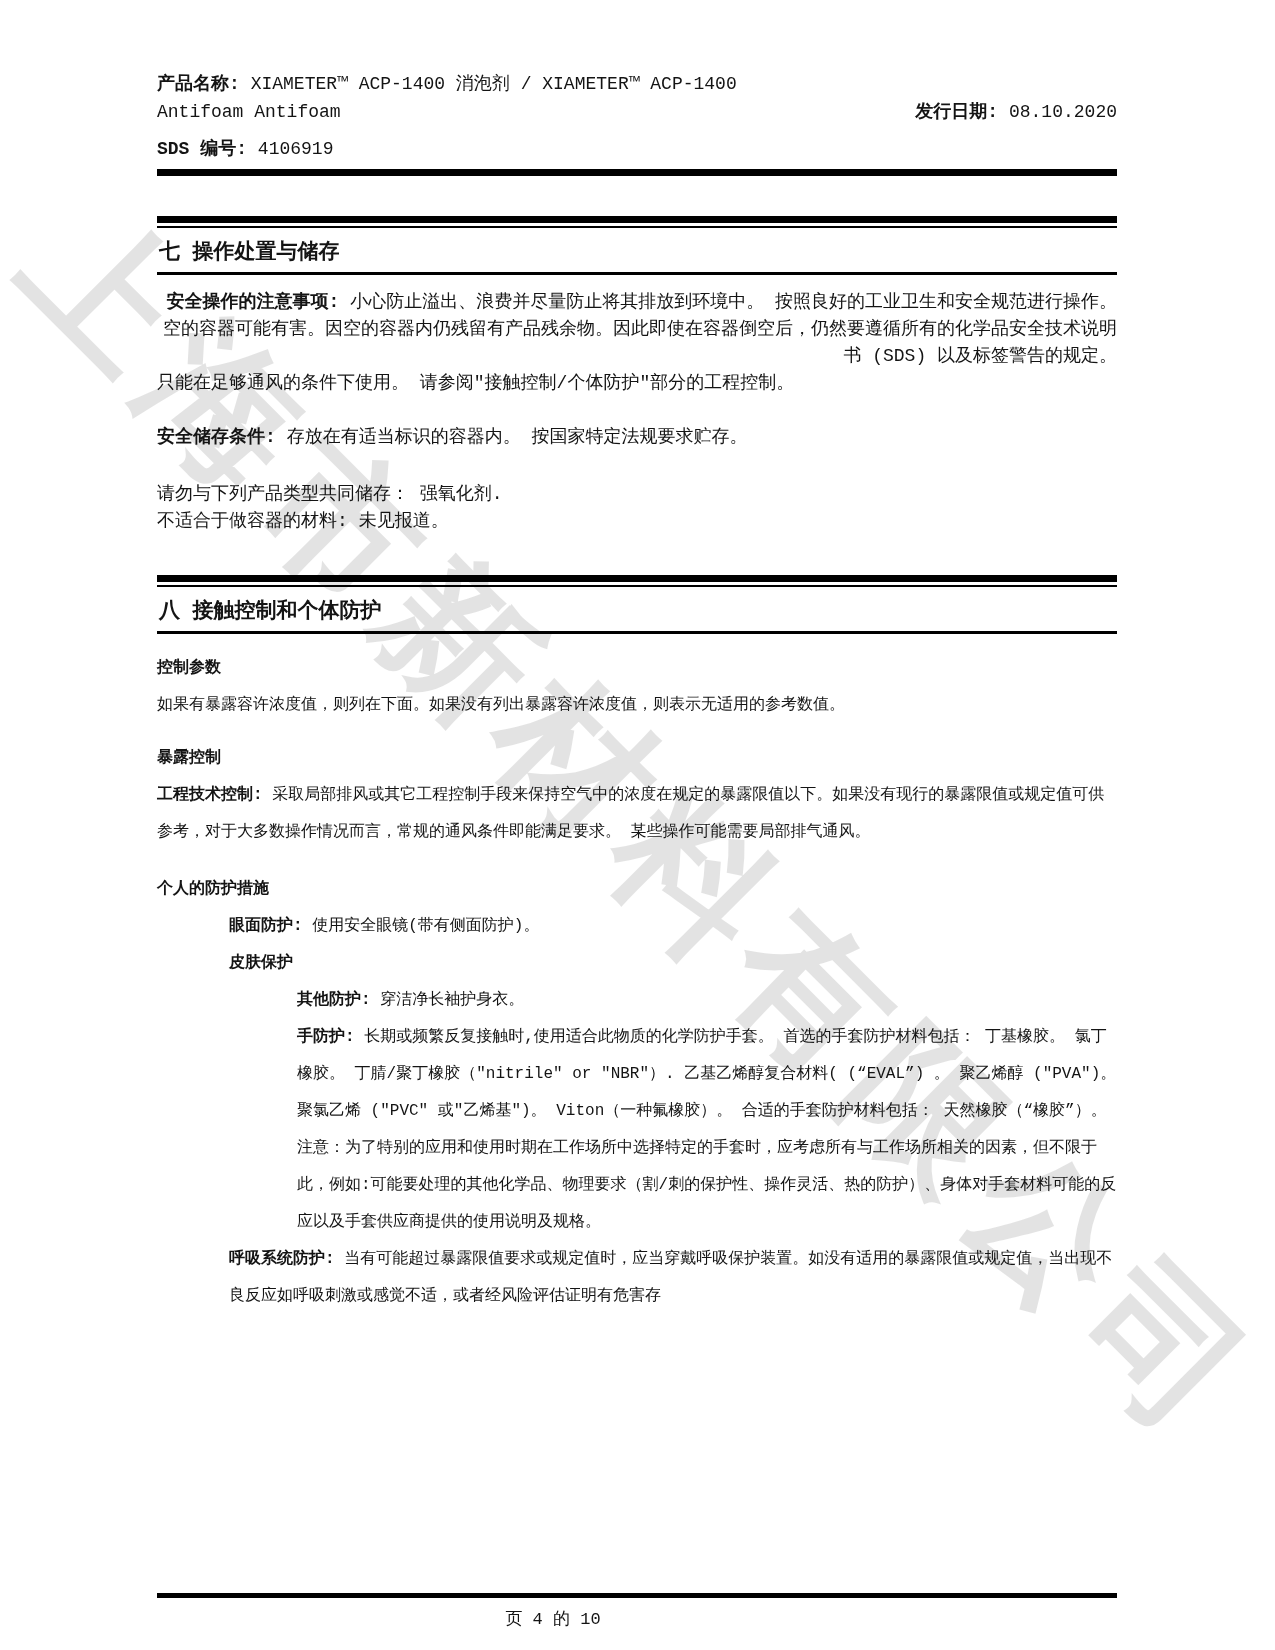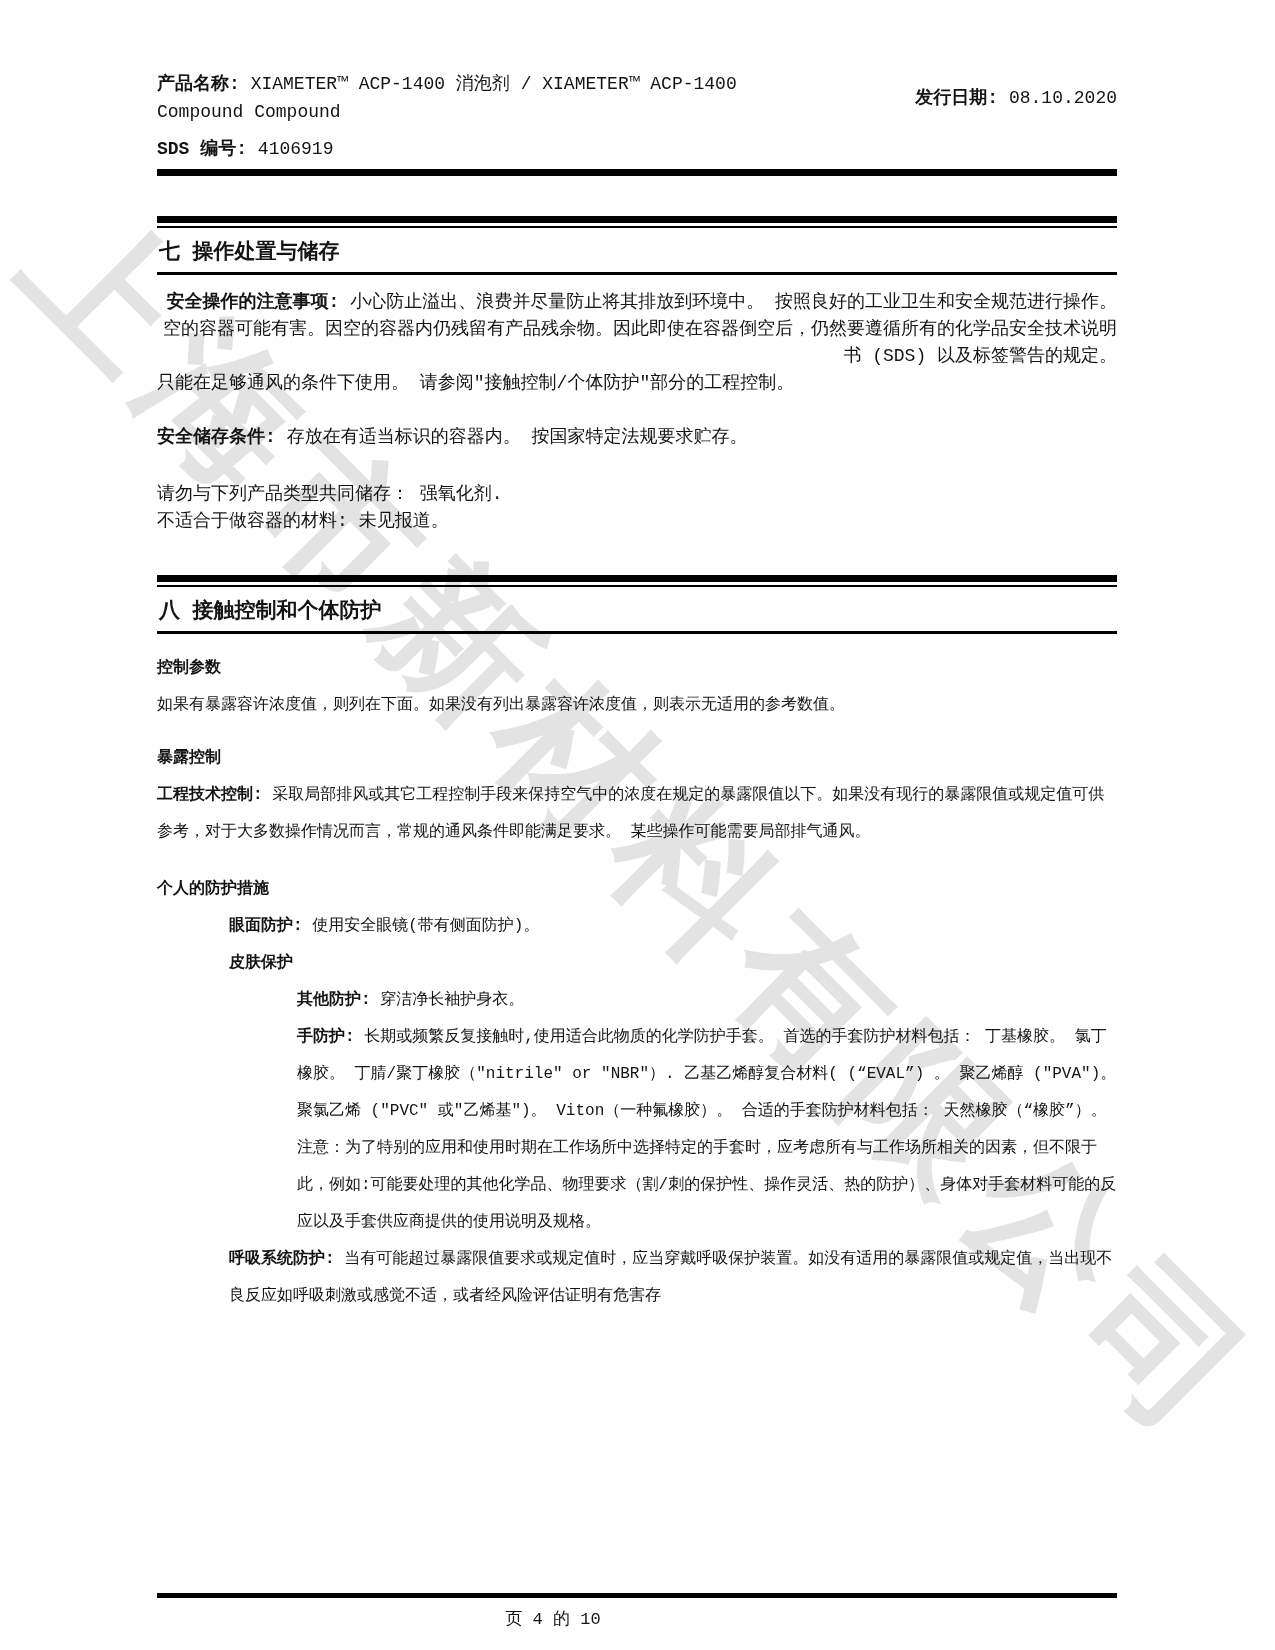--- a/index.html
+++ b/index.html
@@ -11,21 +11,21 @@
   .watermark {
     position:absolute; z-index:0; left:50%; top:50%;
     transform:translate(-50%,-50%) rotate(45deg);
     font-size:150px; font-weight:bold; letter-spacing:16px;
     color:rgba(0,0,0,0.11); white-space:nowrap; user-select:none;
   }
   .content { position:relative; z-index:1; padding:70px 158px 0 157px; }
   b { font-weight:bold; }
 
   
-  .header-flex { display:flex; justify-content:space-between; align-items:center;gap:48px; }
+  .header-flex { display:flex; justify-content:space-between; align-items:flex-end;gap:48px; }
   .h-left  { font-size:18px; line-height:28px; max-width:760px; }
   .h-right { font-size:18px; line-height:28px; white-space:nowrap; }
   .sds-row { margin-top:10px; font-size:18px; }
   .rule-top { height:7px; background:#000; margin-top:9px; }
 
   
   .sec-header { margin-top:40px; }
   .sec-header .bar  { height:7px; background:#000; }
   .sec-header .gap  { height:3px; }
   .sec-header .thin { height:2px; background:#000; }
@@ -58,21 +58,21 @@
 <div class="page">
 
   <div class="watermark">上海市新材料有限公司</div>
 
   <div class="content">
 
     <div class="header-flex">
       <div class="h-left">
         <b>产品名称:</b>
         <span>XIAMETER™ ACP-1400 消泡剂 / XIAMETER™ ACP-1400</span><br>
-        <span>Compound Compound</span>
+        <span>Antifoam Antifoam</span>
       </div>
       <div class="h-right">
         <b>发行日期:</b>
         <span>08.10.2020</span>
       </div>
     </div>
 
     <div class="sds-row">
       <b>SDS 编号:</b>
       <span>4106919</span>

